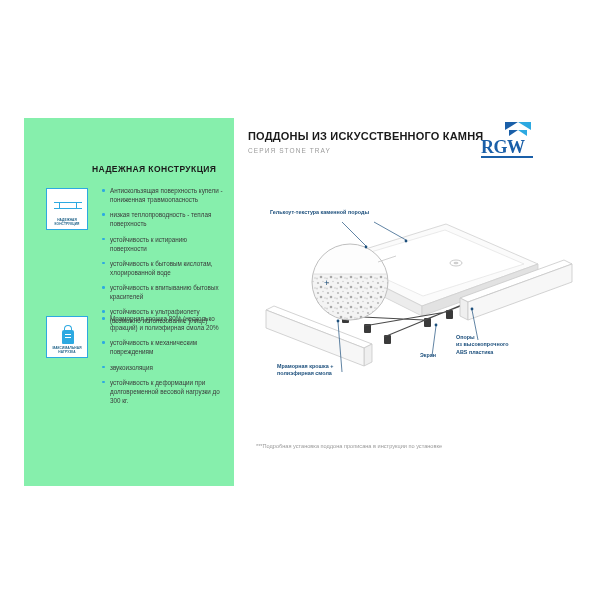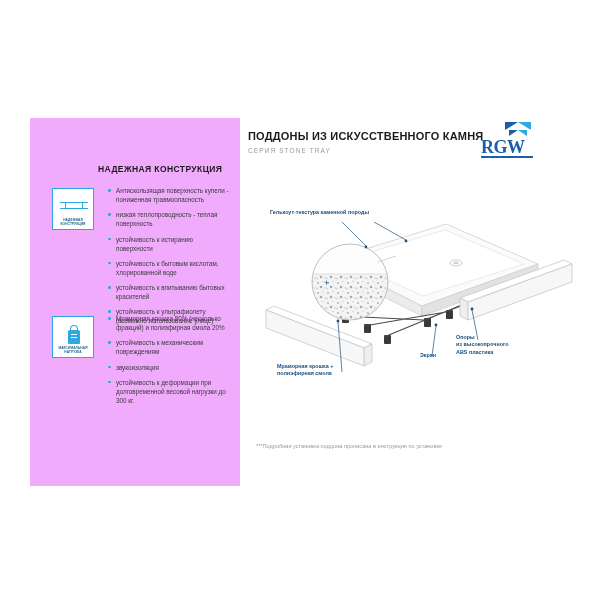--- a/index.html
+++ b/index.html
@@ -16,25 +16,25 @@
   .page {
     position: relative;
     width: 604px;
     height: 604px;
     background: #ffffff;
   }
 
   
   .left-panel {
     position: absolute;
-    left: 30px;
+    left: 24px;
     top: 118px;
     width: 210px;
     height: 368px;
-    background: #f0abfc;
+    background: #86efac;
   }
   .left-title {
     position: absolute;
     left: 68px;
     top: 46px;
     width: 140px;
     font-size: 8.5px;
     font-weight: bold;
     letter-spacing: 0.4px;
     color: #1a1a1a;

